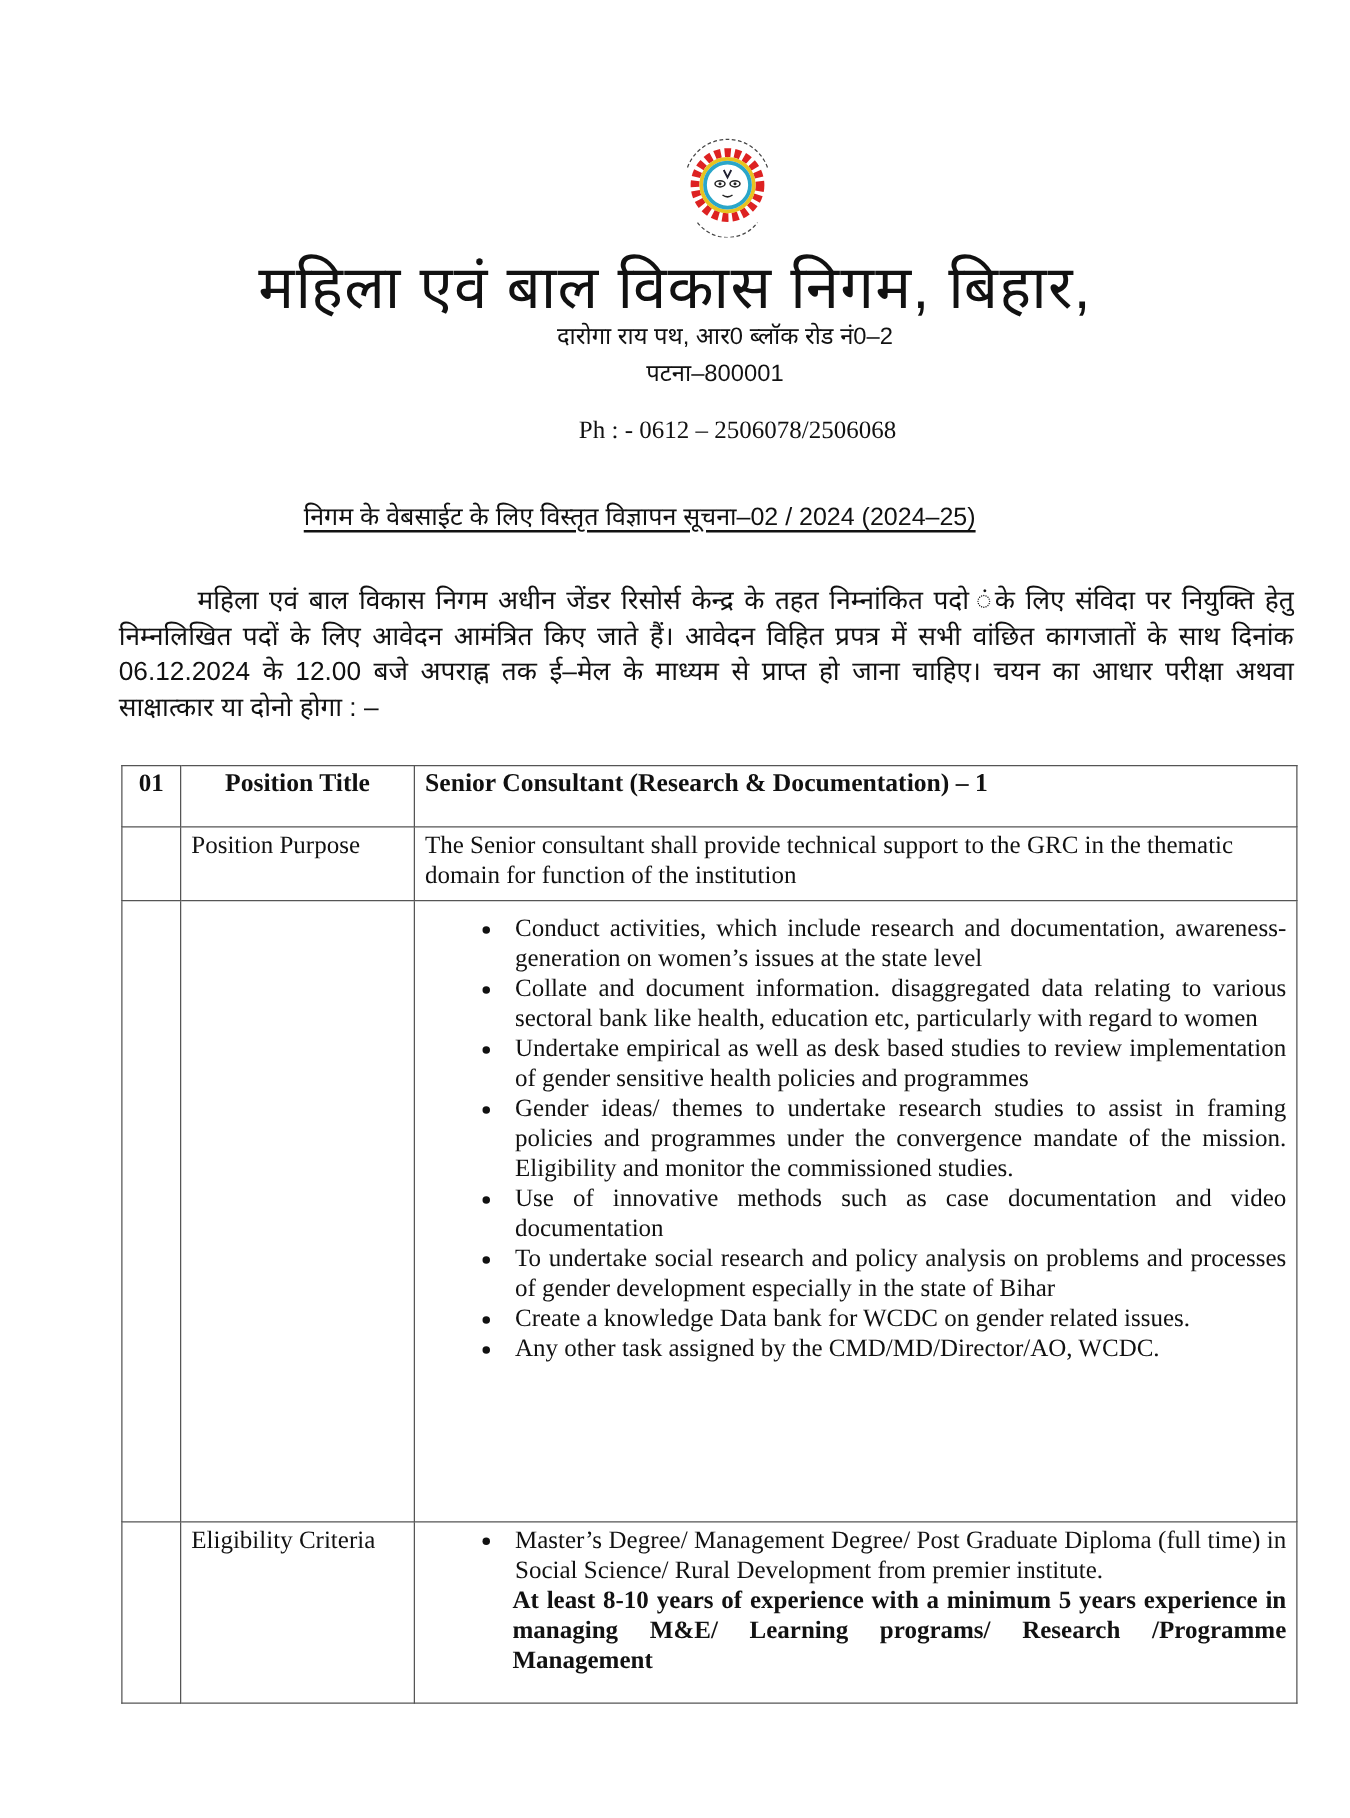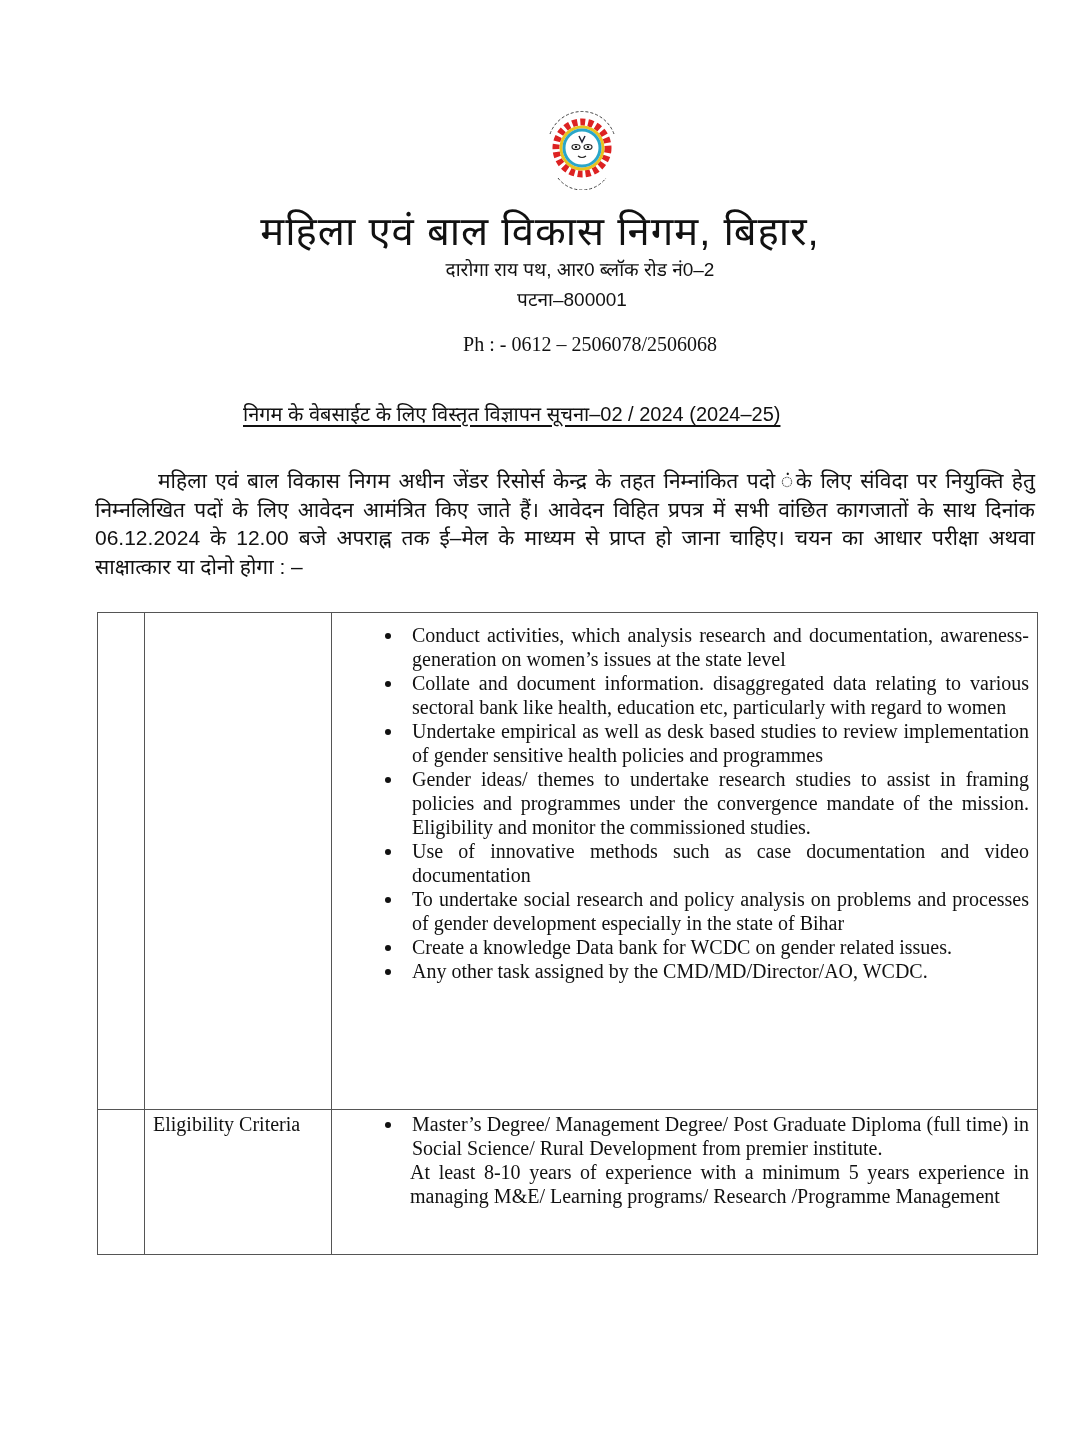--- a/index.html
+++ b/index.html
@@ -1,38 +1,38 @@
 <!DOCTYPE html>
 <html><head>
 <meta charset="utf-8">
 <style>
   html, body { margin: 0; padding: 0; background: #ffffff; }
   body { width: 1080px; height: 1454px; position: relative; overflow: hidden; color: #111; font-family: "Liberation Serif", serif; }
   .logo { position: absolute; left: 536px; top: 98px; width: 92px; height: 92px; }
-  .title-hi { position: absolute; left: 0; width: 1080px; top: 206px; text-align: center; font-family: "Liberation Sans", sans-serif; font-size: 40px; line-height: 50px; letter-spacing: 1px; }
+  .title-hi { position: absolute; left: 0; width: 1080px; top: 206px; text-align: center; font-family: "Liberation Sans", sans-serif; font-size: 48px; line-height: 50px; letter-spacing: 1px; }
   .addr { position: absolute; left: 0; width: 1160px; text-align: center; font-family: "Liberation Sans", sans-serif; font-size: 19px; line-height: 24px; }
   .addr1 { top: 258px; }
   .addr2 { top: 288px; left: -8px; width: 1160px; }
   .phone { position: absolute; left: 0; width: 1180px; top: 331px; text-align: center; font-family: "Liberation Serif", serif; font-size: 20px; line-height: 26px; }
   .notice { position: absolute; left: 243px; width: 660px; top: 400px; font-family: "Liberation Sans", sans-serif; font-size: 20px; line-height: 28px; text-decoration: underline; text-underline-offset: 4px; white-space: nowrap; }
   .intro { position: absolute; left: 95px; width: 940px; top: 467px; font-family: "Liberation Sans", sans-serif; font-size: 21px; line-height: 28.5px; text-align: justify; text-indent: 63px; margin: 0; }
   table.pos { position: absolute; left: 97px; top: 612px; width: 941px; border-collapse: collapse; font-family: "Liberation Serif", serif; font-size: 20px; line-height: 24px; }
   table.pos td { border: 1.5px solid #555; vertical-align: top; padding: 2px 8px; }
   td.c1 { width: 30px; text-align: center; font-weight: bold; }
   td.c2 { width: 170px; }
   td.c3 { }
   tr.r-title td { height: 44px; padding-top: 2px; }
   tr.r-title .c2, tr.r-title .c3 { font-weight: bold; font-size: 20.5px; }
   tr.r-title .c2 { text-align: center; }
   tr.r-purpose td { height: 54px; }
   tr.r-duties td { height: 492px; }
   tr.r-elig td { height: 140px; margin-left: 16px; }
   ul.bul { margin: 8px 0 0 0; padding-left: 64px; text-align: justify; }
   ul.bul li { margin: 0; padding-left: 8px; }
-  .elig-extra { margin: 0 0 0 70px; text-align: justify; }
+  .elig-extra { margin: 0 0 0 70px; text-align: justify; font-weight: bold; }
 </style>
 </head>
 <body>
 
 <div class="logo">
   <svg viewBox="0 0 92 92" width="92" height="92">
     <circle cx="46" cy="50" r="26" fill="none" stroke="#d22" stroke-width="7" stroke-dasharray="5 3"></circle>
     <circle cx="46" cy="50" r="21" fill="none" stroke="#e8c320" stroke-width="3"></circle>
     <circle cx="46" cy="50" r="18" fill="none" stroke="#2aa6c9" stroke-width="3"></circle>
     <circle cx="46" cy="50" r="15" fill="#fff"></circle>
@@ -50,26 +50,36 @@
 <div class="title-hi">महिला एवं बाल विकास निगम, बिहार,</div>
 <div class="addr addr1">दारोगा राय पथ, आर0 ब्लॉक रोड नं0–2</div>
 <div class="addr addr2">पटना–800001</div>
 <div class="phone">Ph : - 0612 – 2506078/2506068</div>
 <div class="notice">निगम के वेबसाईट के लिए विस्तृत विज्ञापन सूचना–02 / 2024  (2024–25)</div>
 
 <p class="intro">महिला एवं बाल विकास निगम अधीन जेंडर रिसोर्स केन्द्र के तहत निम्नांकित पदो ंके लिए संविदा पर नियुक्ति हेतु निम्नलिखित पदों के लिए आवेदन आमंत्रित किए जाते हैं। आवेदन विहित प्रपत्र में सभी वांछित कागजातों के साथ दिनांक 06.12.2024 के 12.00 बजे अपराह्न तक ई–मेल के माध्यम से प्राप्त हो जाना चाहिए। चयन का आधार परीक्षा अथवा साक्षात्कार या दोनो होगा : –</p>
 
 <table class="pos">
   <tbody>
+      <tr class="r-title">
+    <td class="c1">01</td>
+    <td class="c2">Position Title</td>
+    <td class="c3">Senior Consultant (Research &amp; Documentation) – 1</td>
+  </tr>
+  <tr class="r-purpose">
+    <td class="c1"></td>
+    <td class="c2">Position Purpose</td>
+    <td class="c3">The Senior consultant shall provide technical support to the GRC in the thematic domain for function of the institution</td>
+  </tr>
   <tr class="r-duties">
     <td class="c1"></td>
     <td class="c2"></td>
     <td class="c3">
       <ul class="bul">
-        <li>Conduct activities, which analysis research and documentation, awareness-generation on women’s issues at the state level</li>
+        <li>Conduct activities, which include research and documentation, awareness-generation on women’s issues at the state level</li>
         <li>Collate and document information. disaggregated data relating to various sectoral bank like health, education etc, particularly with regard to women</li>
         <li>Undertake empirical as well as desk based studies to review implementation of gender sensitive health policies and programmes</li>
         <li>Gender ideas/ themes to undertake research studies to assist in framing policies and programmes under the convergence mandate of the mission. Eligibility and monitor the commissioned studies.</li>
         <li>Use of innovative methods such as case documentation and video documentation</li>
         <li>To undertake social research and policy analysis on problems and processes of gender development especially in the state of Bihar</li>
         <li>Create a knowledge Data bank for WCDC on gender related issues.</li>
         <li>Any other task assigned by the  CMD/MD/Director/AO, WCDC.</li>
       </ul>
     </td>
   </tr>

